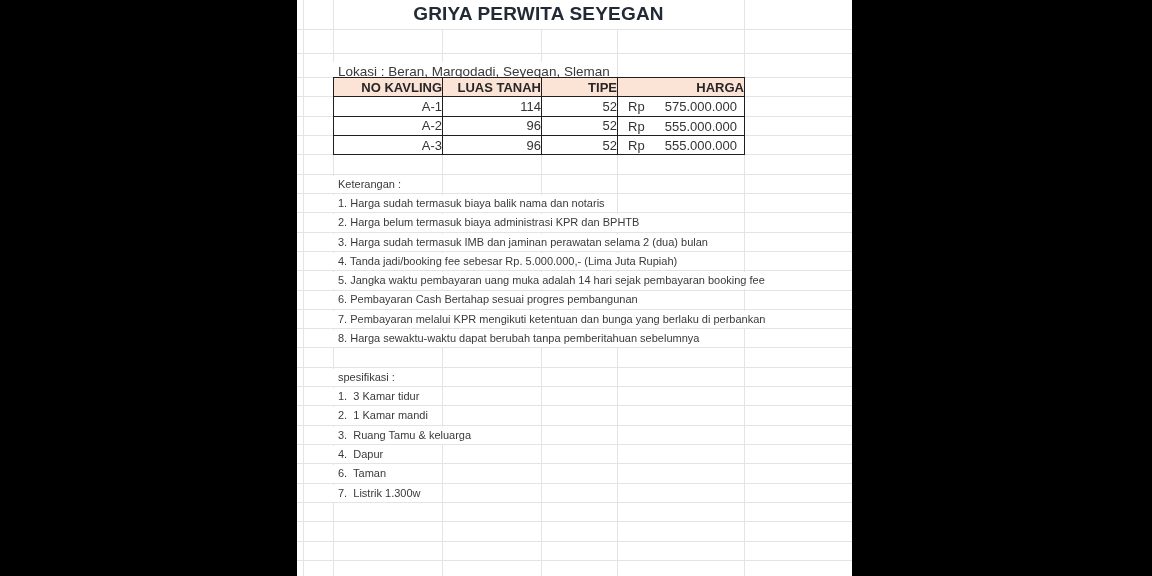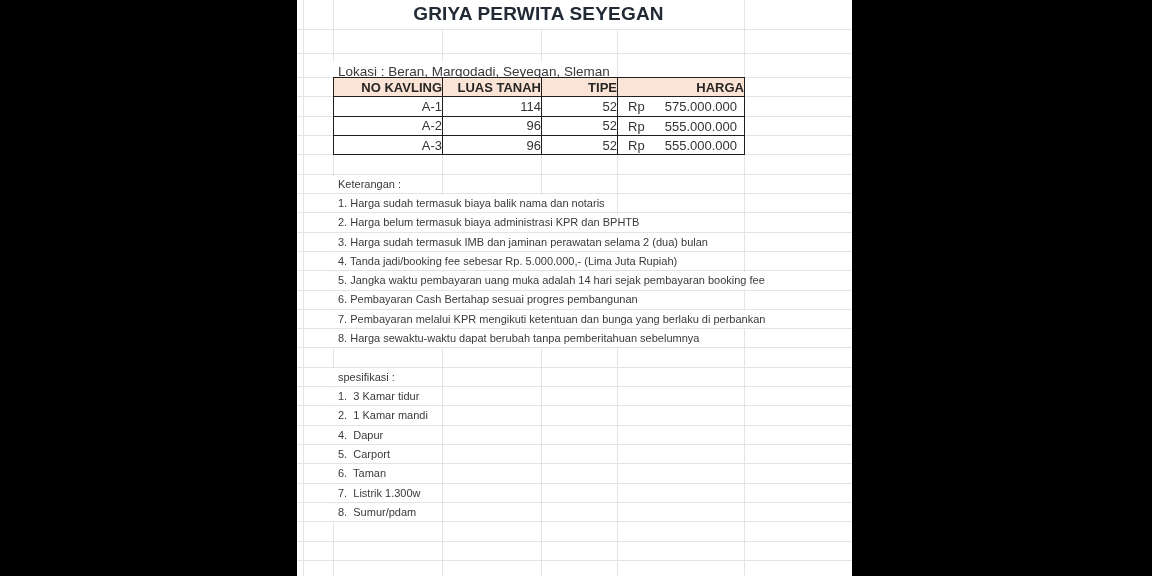--- a/index.html
+++ b/index.html
@@ -156,20 +156,19 @@
       <div class="line"><span class="txt">3. Harga sudah termasuk IMB dan jaminan perawatan selama 2 (dua) bulan</span></div>
       <div class="line"><span class="txt">4. Tanda jadi/booking fee sebesar Rp. 5.000.000,- (Lima Juta Rupiah)</span></div>
       <div class="line"><span class="txt">5. Jangka waktu pembayaran uang muka adalah 14 hari sejak pembayaran booking fee</span></div>
       <div class="line"><span class="txt">6. Pembayaran Cash Bertahap sesuai progres pembangunan</span></div>
       <div class="line"><span class="txt">7. Pembayaran melalui KPR mengikuti ketentuan dan bunga yang berlaku di perbankan</span></div>
       <div class="line"><span class="txt">8. Harga sewaktu-waktu dapat berubah tanpa pemberitahuan sebelumnya</span></div>
       <div class="line"></div>
       <div class="line"><span class="txt">spesifikasi :</span></div>
       <div class="line"><span class="txt">1.  3 Kamar tidur</span></div>
       <div class="line"><span class="txt">2.  1 Kamar mandi</span></div>
+      <div class="line"><span class="txt">3.  Ruang Tamu &amp; keluarga</span></div>
       <div class="line"><span class="txt">4.  Dapur</span></div>
-      <div class="line"><span class="txt">5.  Carport</span></div>
       <div class="line"><span class="txt">6.  Taman</span></div>
       <div class="line"><span class="txt">7.  Listrik 1.300w</span></div>
-      <div class="line"><span class="txt">8.  Sumur/pdam</span></div>
     </div>
   </div>
 </div>
 
 </body></html>

